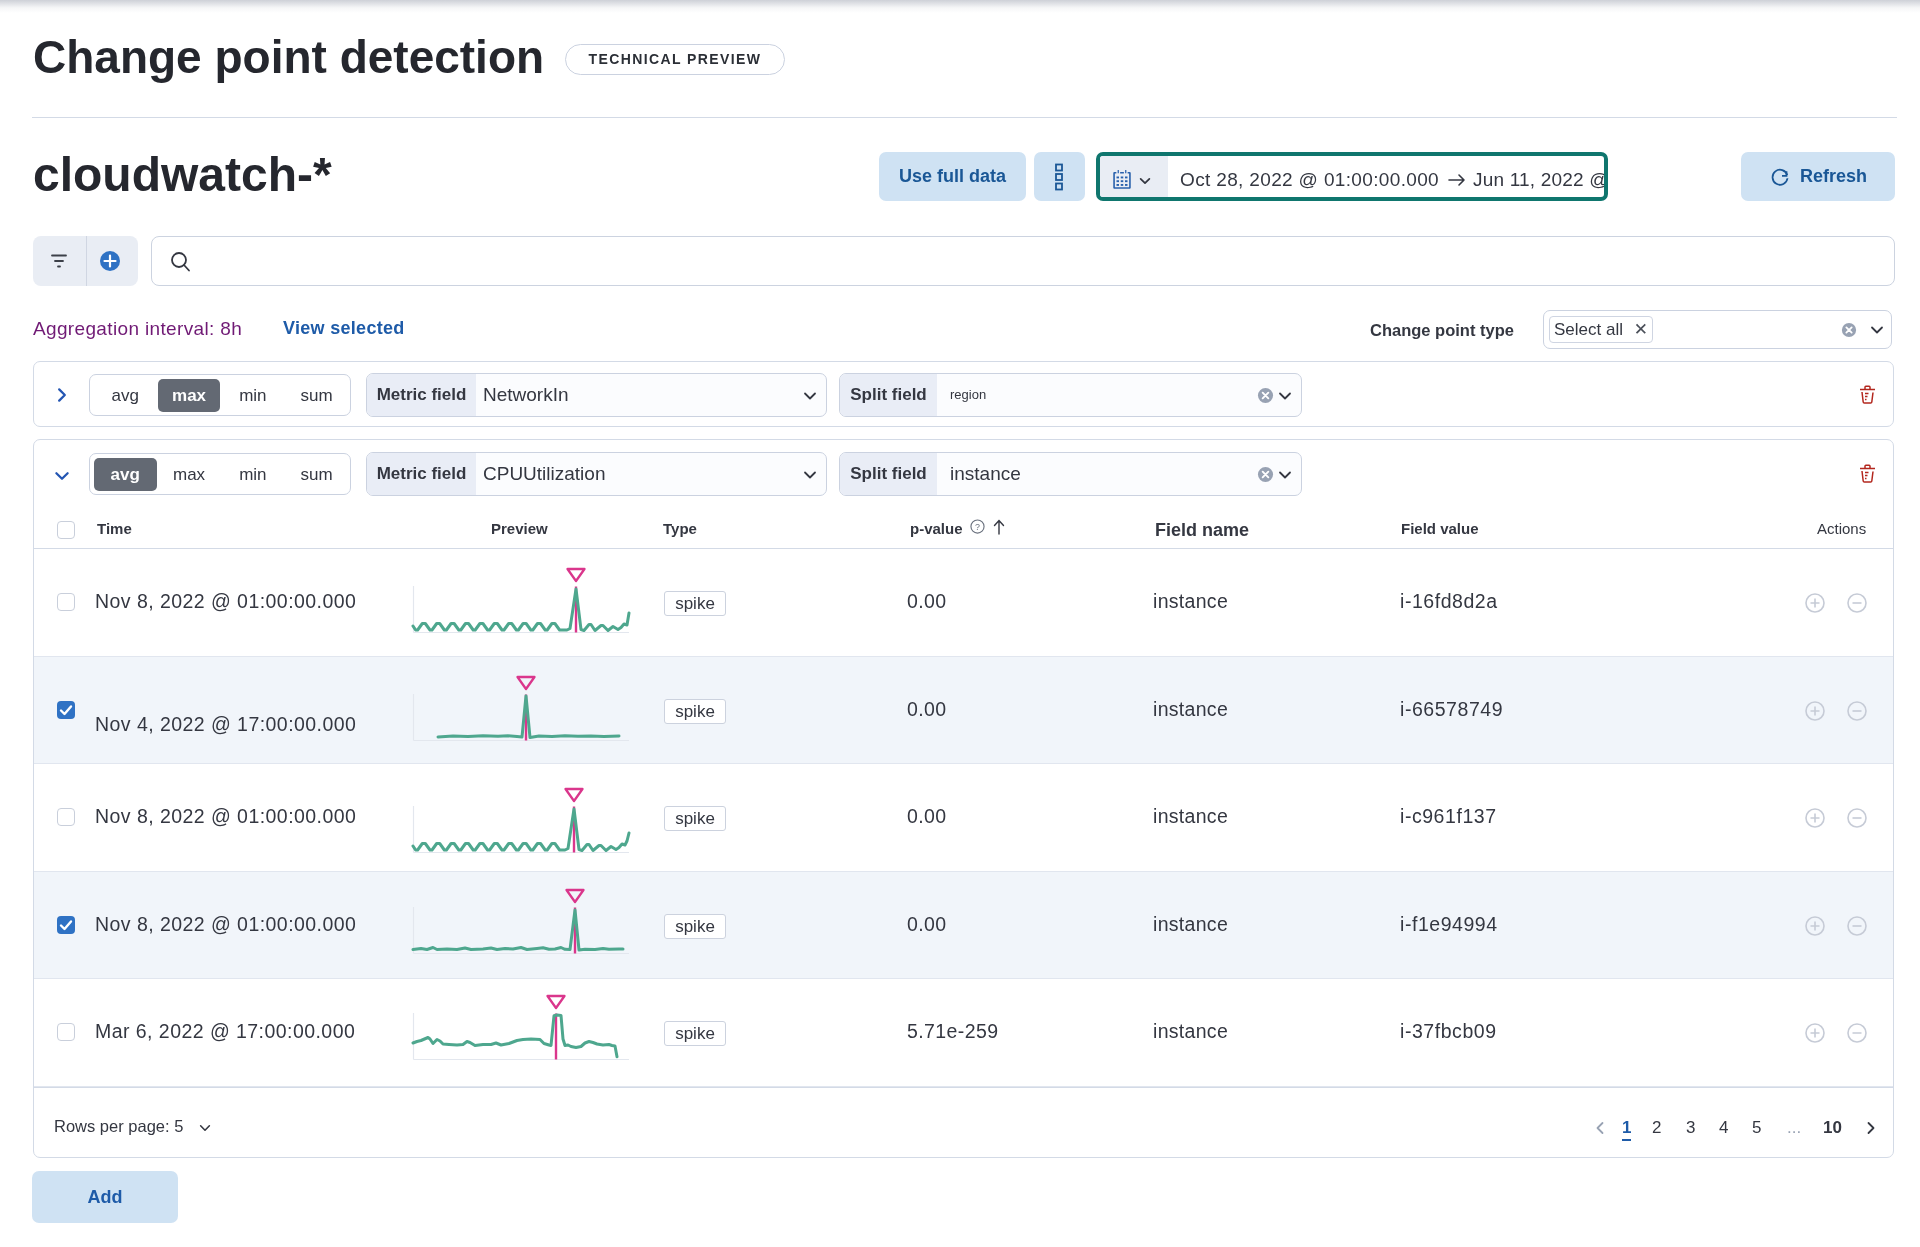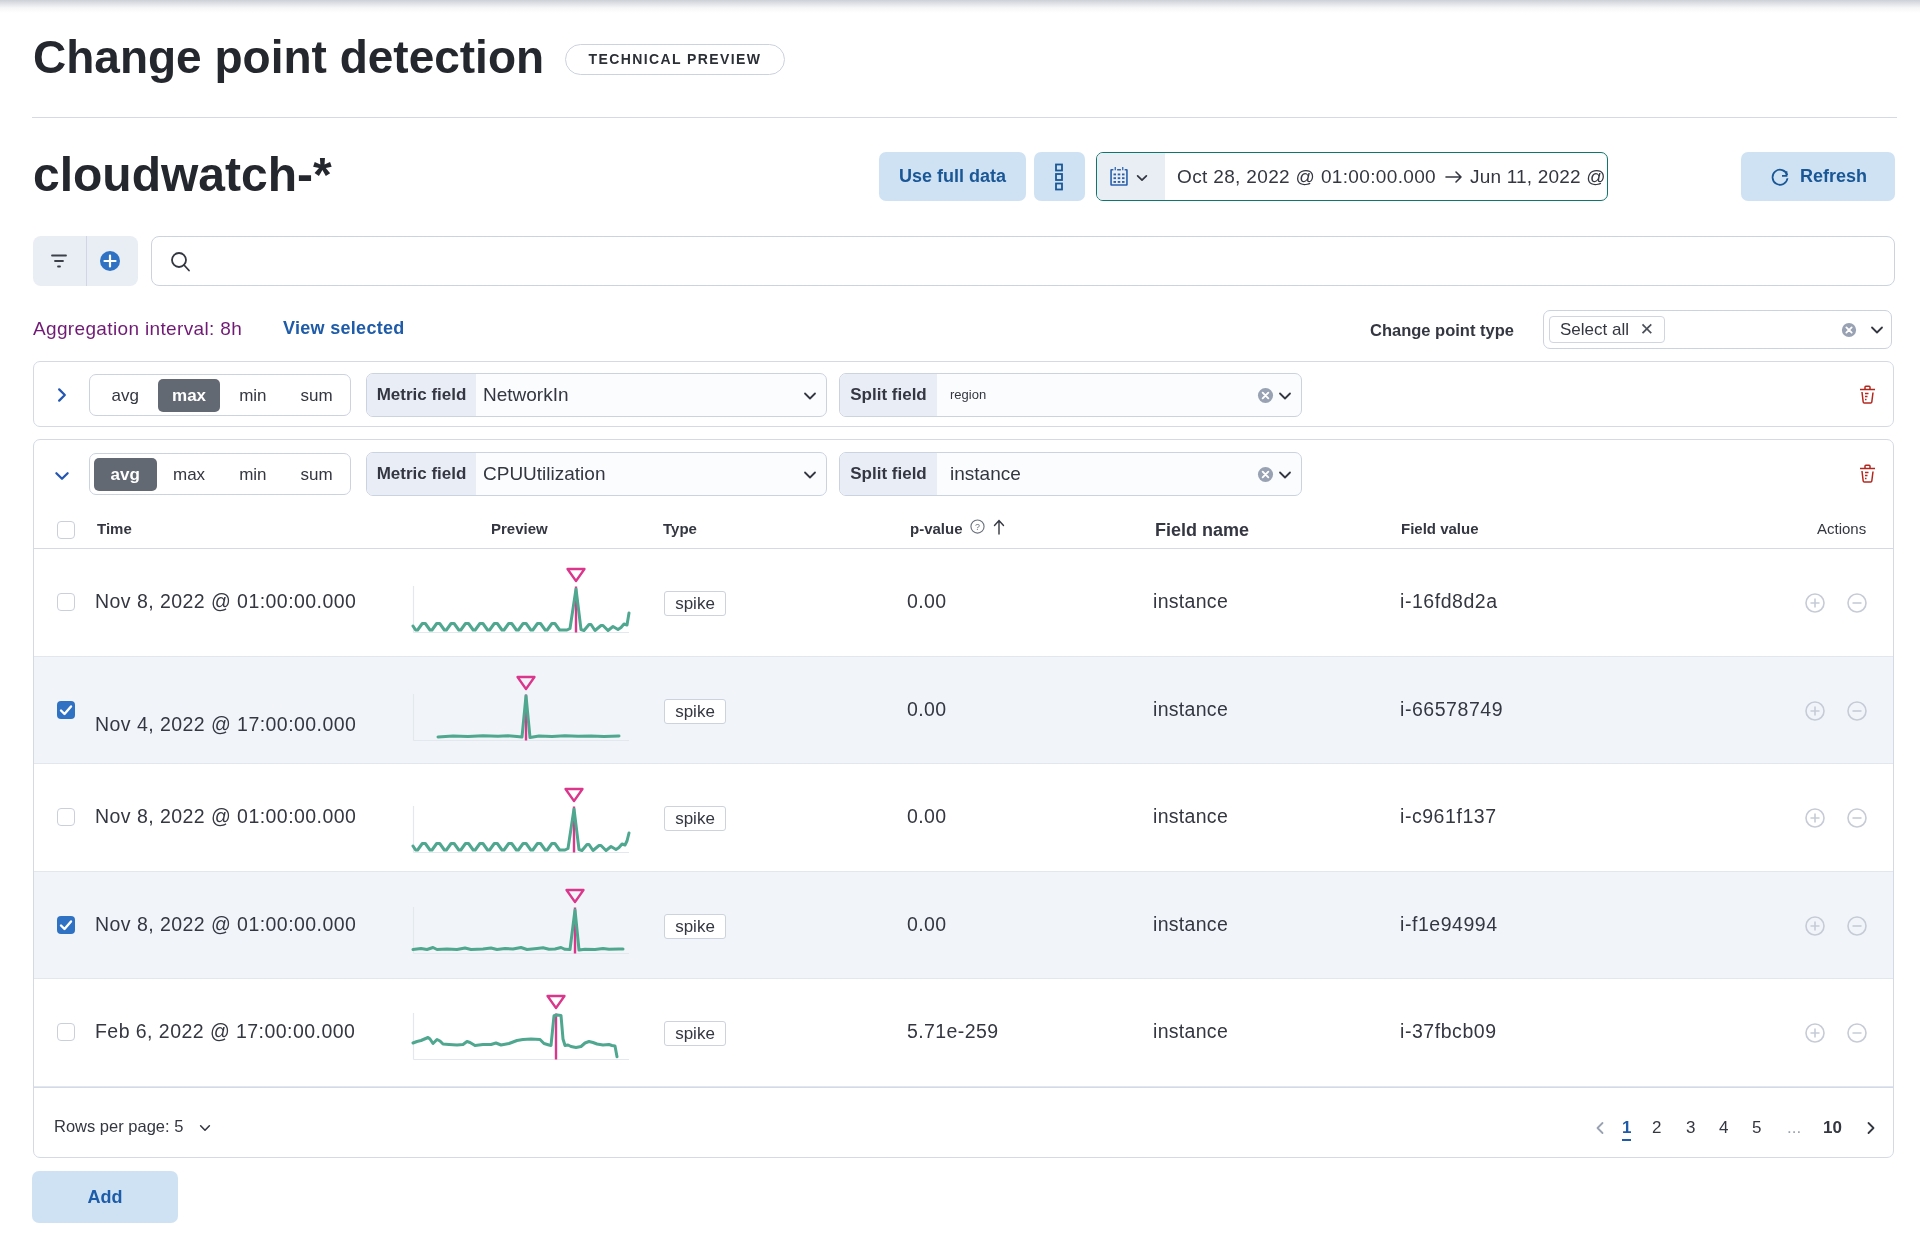--- a/index.html
+++ b/index.html
@@ -19,21 +19,21 @@
 <div class="abs" style="left:1034px;top:152px;width:51px;height:49px;background:#cfe2f3;border-radius:7px">
 <svg width="10" height="28" viewBox="0 0 10 28" style="position:absolute;left:20px;top:11px">
       <g fill="none" stroke="#1a5796" stroke-width="1.8">
         <rect x="2" y="1.5" width="6" height="6"></rect>
         <rect x="2" y="11" width="6" height="6"></rect>
         <rect x="2" y="20.5" width="6" height="6"></rect>
       </g>
     </svg>
 </div>
 
-<div class="abs" style="left:1096px;top:152px;width:512px;height:49px;border:1px solid #0f766e;border-radius:7px;background:#fff;overflow:hidden">
+<div class="abs" style="left:1096px;top:152px;width:512px;height:49px;border:4px solid #0f766e;border-radius:7px;background:#fff;overflow:hidden">
 <div class="abs" style="left:0;top:0;width:68px;height:100%;background:#e9edf4"></div>
 <svg width="20" height="20" viewBox="0 0 16 16" style="position:absolute;left:12px;top:14px">
       <g fill="#2a62ad">
         <path d="M4.5 0h1v2.5h-1zM10.5 0h1v2.5h-1z"></path>
         <path d="M14 1.5c.55 0 1 .45 1 1V14c0 .55-.45 1-1 1H2c-.55 0-1-.45-1-1V2.5c0-.55.45-1 1-1h1.5v1.3H2.3V13.7h11.4V2.8h-1.2V1.5H14z"></path>
         <path d="M6.5 1.5h3v1.3h-3z"></path>
         <g>
           <rect x="3.6" y="5.2" width="2" height="1.5"></rect>
           <rect x="7" y="5.2" width="2" height="1.5"></rect>
           <rect x="10.4" y="5.2" width="2" height="1.5"></rect>
@@ -84,21 +84,21 @@
       <circle cx="9" cy="9" r="7" fill="none" stroke="#343741" stroke-width="1.8"></circle>
       <line x1="14" y1="14" x2="19" y2="19.5" stroke="#343741" stroke-width="1.8" stroke-linecap="round"></line>
     </svg>
 </div>
 
 <div class="abs" style="left:33px;top:318px;font-size:19px;letter-spacing:0.35px;color:#701a75">Aggregation interval: 8h</div>
 <div class="abs" style="left:283px;top:318px;font-size:18px;letter-spacing:0.3px;font-weight:bold;color:#1e5ba8">View selected</div>
 
 <div class="abs" style="left:1370px;top:321px;font-size:16.5px;font-weight:bold;color:#343741">Change point type</div>
 <div class="abs" style="left:1543px;top:310px;width:349px;height:39px;border:1px solid #cbd2e0;border-radius:7px;background:#fff">
-<div class="abs" style="left:5px;top:4.5px;height:27px;border:1px solid #cfd5e2;border-radius:4px;background:#fff;font-size:17px;color:#343741;line-height:25px;padding:0 10px">Select all <span style="display:inline-block;margin-left:6px;color:#4a4f59">✕</span></div>
+<div class="abs" style="left:5px;top:4.5px;height:27px;border:1px solid #cfd5e2;border-radius:4px;background:#fff;font-size:17px;color:#343741;line-height:25px;padding:0 4px">Select all <span style="display:inline-block;margin-left:6px;color:#4a4f59">✕</span></div>
 <svg width="16" height="16" viewBox="0 0 18 18" style="position:absolute;left:297px;top:11px">
       <circle cx="9" cy="9" r="8" fill="#98a2b3"></circle>
       <path d="M6 6 L12 12 M12 6 L6 12" stroke="#fff" stroke-width="2" stroke-linecap="round"></path>
     </svg>
 <svg width="16" height="16" viewBox="0 0 16 16" style="position:absolute;left:325px;top:11px">
       <path d="M3 5.5 L8 10.5 L13 5.5" fill="none" stroke="#343741" stroke-width="1.8" stroke-linecap="round" stroke-linejoin="round"></path>
     </svg>
 </div>
 
 <div class="abs" style="left:33px;top:361px;width:1861px;height:66px;border:1px solid #d3dae6;border-radius:7px;background:#fff">
@@ -287,21 +287,21 @@
           <circle cx="10" cy="10" r="9" fill="none" stroke="#c6cbd6" stroke-width="1.6"></circle>
           <path d="M10 5.5 V14.5 M5.5 10 H14.5" stroke="#c6cbd6" stroke-width="1.6"></path>
         </svg>
 <svg width="20" height="20" viewBox="0 0 20 20" style="position:absolute;left:1813px;top:44px">
           <circle cx="10" cy="10" r="9" fill="none" stroke="#c6cbd6" stroke-width="1.6"></circle>
           <path d="M5.5 10 H14.5" stroke="#c6cbd6" stroke-width="1.6"></path>
         </svg>
 </div>
 <div style="position:absolute;left:0;top:978.0px;width:1861px;height:107.5px;border-bottom:1px solid #e1e6ef;box-sizing:border-box;">
 <div style="position:absolute;left:23px;top:44px;width:18px;height:18px;border-radius:4px;background:#fff;border:1px solid #c9cfdb;box-sizing:border-box"></div>
-<div style="position:absolute;left:61px;top:41px;font-size:19.5px;letter-spacing:0.45px;color:#343741">Feb 6, 2022 @ 17:00:00.000</div>
+<div style="position:absolute;left:61px;top:41px;font-size:19.5px;letter-spacing:0.45px;color:#343741">Mar 6, 2022 @ 17:00:00.000</div>
 <svg width="217" height="78" viewBox="0 0 217 78" style="position:absolute;left:379px;top:14px;overflow:visible">
 <line x1="0.5" y1="20" x2="0.5" y2="66.5" stroke="#e3e7ee" stroke-width="1.2"></line>
 <line x1="0.5" y1="66.5" x2="216" y2="66.5" stroke="#e3e7ee" stroke-width="1.2"></line>
 <line x1="143" y1="20.5" x2="143" y2="66.5" stroke="#da368c" stroke-width="2.4"></line>
 <polyline points="0,50 4,48.5 8,47.5 15,44.5 17,46 20,50.5 24,46.5 27,48 30,51 36,51.5 44,52 50,51.5 54,48.5 57,49.5 62,52.5 70,51.5 78,51.5 83,50 88,52 96,50.5 100,49 104,47.5 110,46.5 118,46 127,46.5 131,50.5 136,52 138,52.5 141,22.8 144,22 148,22.5 150,46 152,52.5 155,52 158,53.5 163,54.5 168,53.5 172,50 176,48.5 180,49.5 184,51 190,52 196,51.5 199,52.5 202,53 204,63.8" fill="none" stroke="#4ea78e" stroke-width="3" stroke-linejoin="round" stroke-linecap="round"></polyline>
 <path d="M 134.5 3 L 151.5 3 L 143 15 Z" fill="none" stroke="#da368c" stroke-width="2.3" stroke-linejoin="round"></path>
         </svg>
 <div style="position:absolute;left:630px;top:42px;width:62px;height:25px;border:1px solid #ccd2de;border-radius:3px;background:#fff;box-sizing:border-box;text-align:center;line-height:23px;font-size:17px;color:#343741">spike</div>
 <div style="position:absolute;left:873px;top:41px;font-size:19.5px;letter-spacing:0.4px;color:#343741">5.71e-259</div>
 <div style="position:absolute;left:1119px;top:41px;font-size:19.5px;letter-spacing:0.3px;color:#343741">instance</div>

